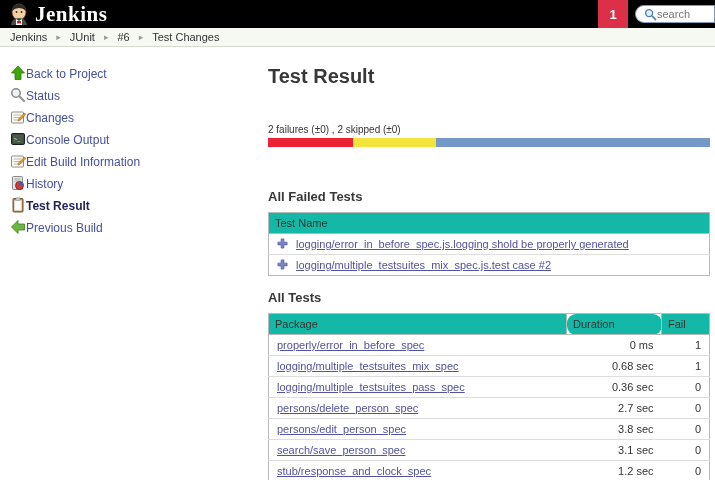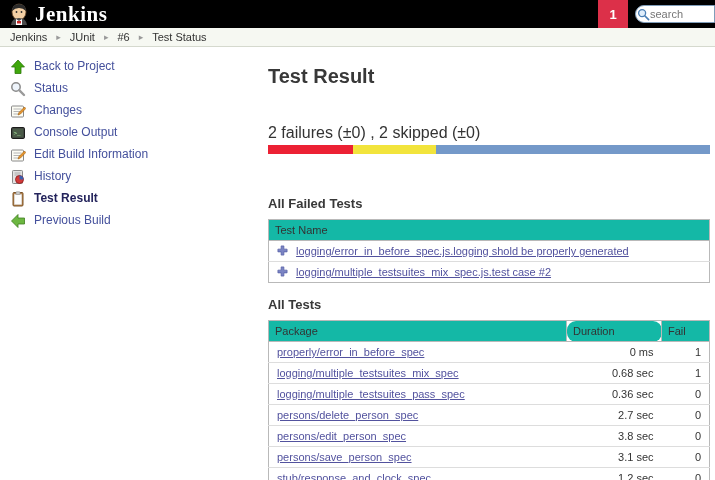--- a/index.html
+++ b/index.html
@@ -8,41 +8,41 @@
   a { text-decoration:none; cursor:pointer; }
 
   
   .topbar { height:28px; background:#000; display:flex; align-items:center; }
   .logo-wrap { display:flex; align-items:center; padding-left:8px; gap:5px; flex:1; cursor:pointer; }
   .logo-title { color:#fff; font-family:"Liberation Serif", serif; font-weight:bold;
                 font-size:21px; letter-spacing:0.5px; }
   .alert-badge { width:30px; height:28px; background:#dc3049; color:#fff; font-weight:bold;
                  font-size:13px; display:flex; align-items:center; justify-content:center; cursor:pointer; }
   .search-box { margin-left:7px; width:80px; height:18px; background:#fff; border:1px solid #7f9db9;
-                border-radius:9px 0 0 9px; display:flex; align-items:center; padding-left:1px; }
+                border-radius:9px 0 0 9px; display:flex; align-items:center; padding-left:8px; }
   .search-box input { border:none; outline:none; width:52px; font-size:11px; color:#555;
                       font-family:"Liberation Sans", sans-serif; background:transparent; }
 
   
   .breadcrumb { height:19px; background:#f6f8f2; border-bottom:1px solid #d5d9ce;
                 display:flex; align-items:center; padding-left:10px; font-size:11px; color:#333; }
   .breadcrumb a { color:#333; }
   .crumb-sep { color:#999; font-size:9px; margin:0 9px; }
 
   
   .page { display:flex; }
   .sidebar { width:268px; padding:12px 0 0 10px; }
-  .side-item { display:flex; align-items:flex-start; height:22px; gap:8px; cursor:pointer; }
+  .side-item { display:flex; align-items:flex-end; height:22px; cursor:pointer; }
   .side-item .lbl { font-size:12px; color:#44509c; }
   .side-item.active .lbl { font-weight:bold; color:#24245c; }
   .side-icon { width:16px; height:16px; flex:0 0 16px; }
 
   .main { flex:1; padding:10px 5px 0 0; }
   h1.page-title { font-size:20px; color:#383838; margin:8px 0 10px; }
-  .summary { font-size:16px; color:#333; margin-bottom:3px;margin-top:36px; }
+  .summary { font-size:10px; color:#333; margin-bottom:3px;margin-top:36px; }
   .result-bar { display:flex; height:9px; width:100%; }
   .result-bar .seg { height:100%; }
 
   h2.section { font-size:13px; color:#383838; margin-top:42px; }
   h2.section.second { margin-top:14px; }
 
   table.pane { width:100%; border-collapse:collapse; margin-top:8px;
                border:1px solid #b9b9b9; font-size:11px; }
   table.pane th { background:#14b8a6; color:#333; font-weight:normal; text-align:left;
                   padding:4px 6px; border:1px solid #b9b9b9; }
@@ -80,21 +80,21 @@
   </div>
 </div>
 
 <div class="breadcrumb">
   <a>Jenkins</a>
   <span class="crumb-sep">▸</span>
   <a>JUnit</a>
   <span class="crumb-sep">▸</span>
   <a>#6</a>
   <span class="crumb-sep">▸</span>
-  <a>Test Status</a>
+  <a>Test Changes</a>
 </div>
 
 <div class="page">
 
   <div class="sidebar">
 
     <div class="side-item">
       <svg class="side-icon" viewBox="0 0 16 16">
         <path d="M8 1 L14.5 8 H11 V14.5 H5 V8 H1.5 Z" fill="#3fa70c" stroke="#2d7a08" stroke-width="0.8"></path>
       </svg>
@@ -237,21 +237,21 @@
           <td><a>persons/delete_person_spec</a></td>
           <td class="num-col">2.7 sec</td>
           <td class="num-col">0</td>
         </tr>
         <tr>
           <td><a>persons/edit_person_spec</a></td>
           <td class="num-col">3.8 sec</td>
           <td class="num-col">0</td>
         </tr>
         <tr>
-          <td><a>persons/save_person_spec</a></td>
+          <td><a>search/save_person_spec</a></td>
           <td class="num-col">3.1 sec</td>
           <td class="num-col">0</td>
         </tr>
         <tr>
           <td><a>stub/response_and_clock_spec</a></td>
           <td class="num-col">1.2 sec</td>
           <td class="num-col">0</td>
         </tr>
       </tbody>
     </table>

